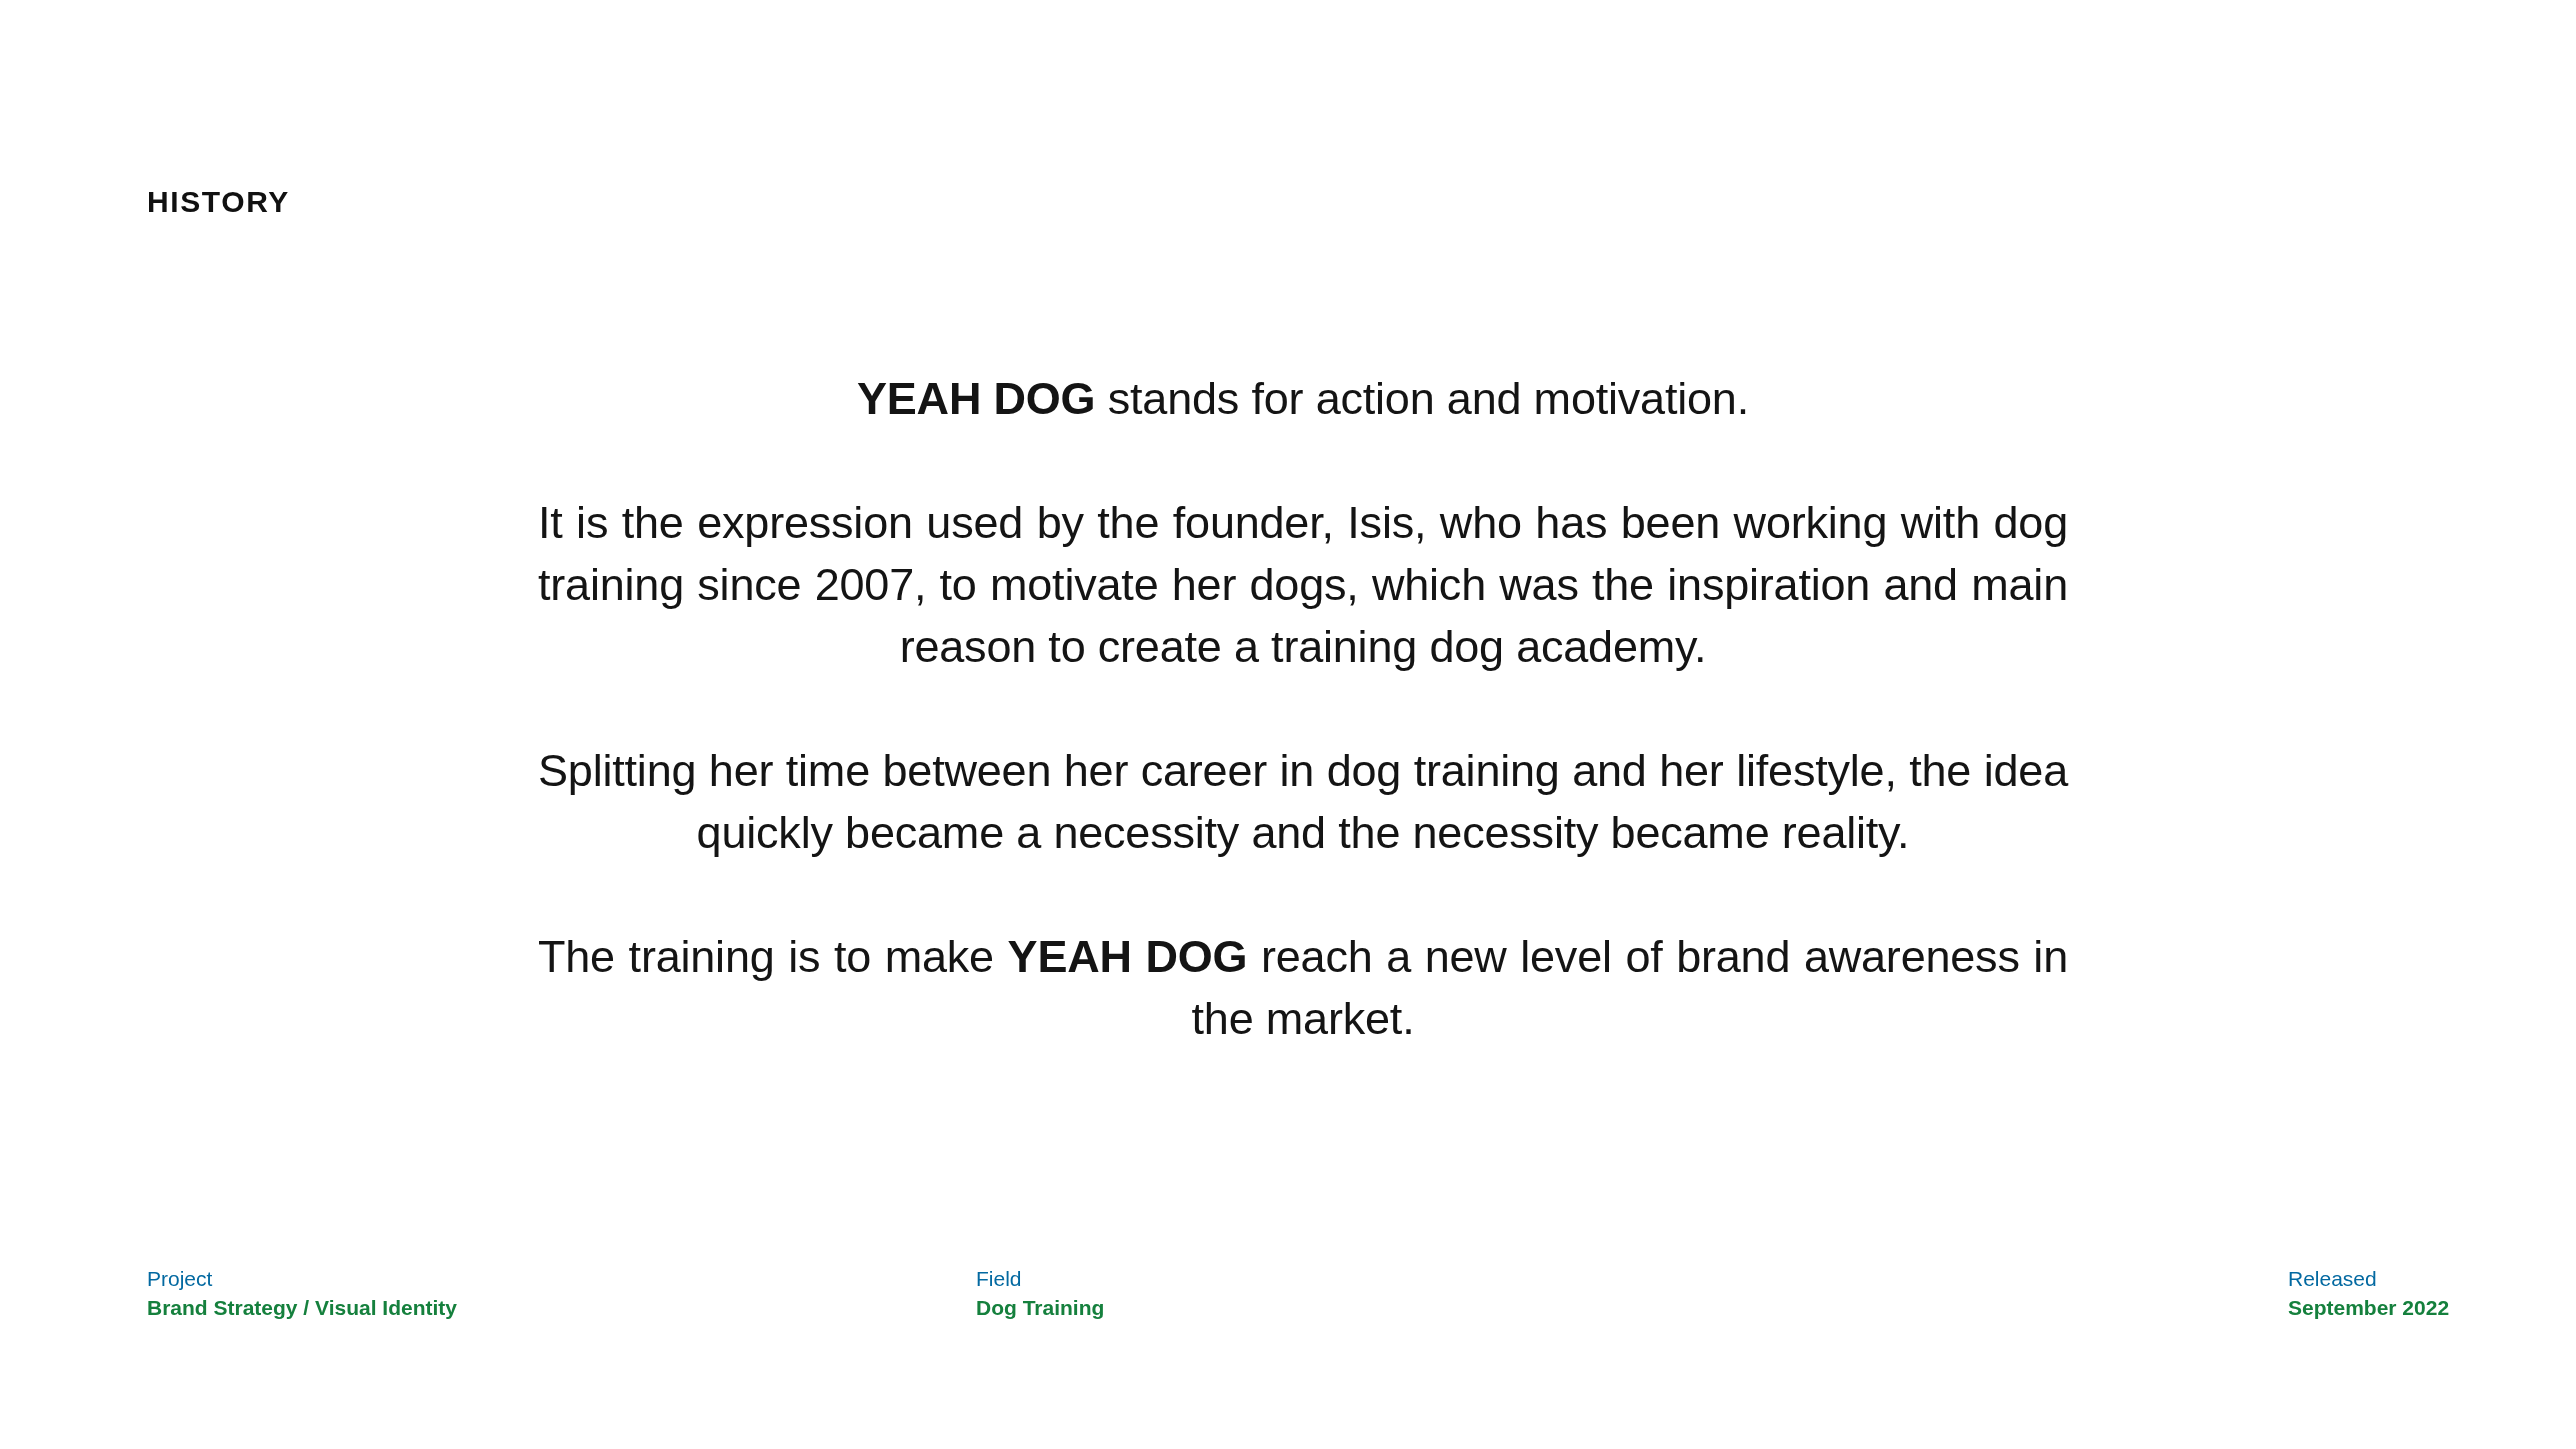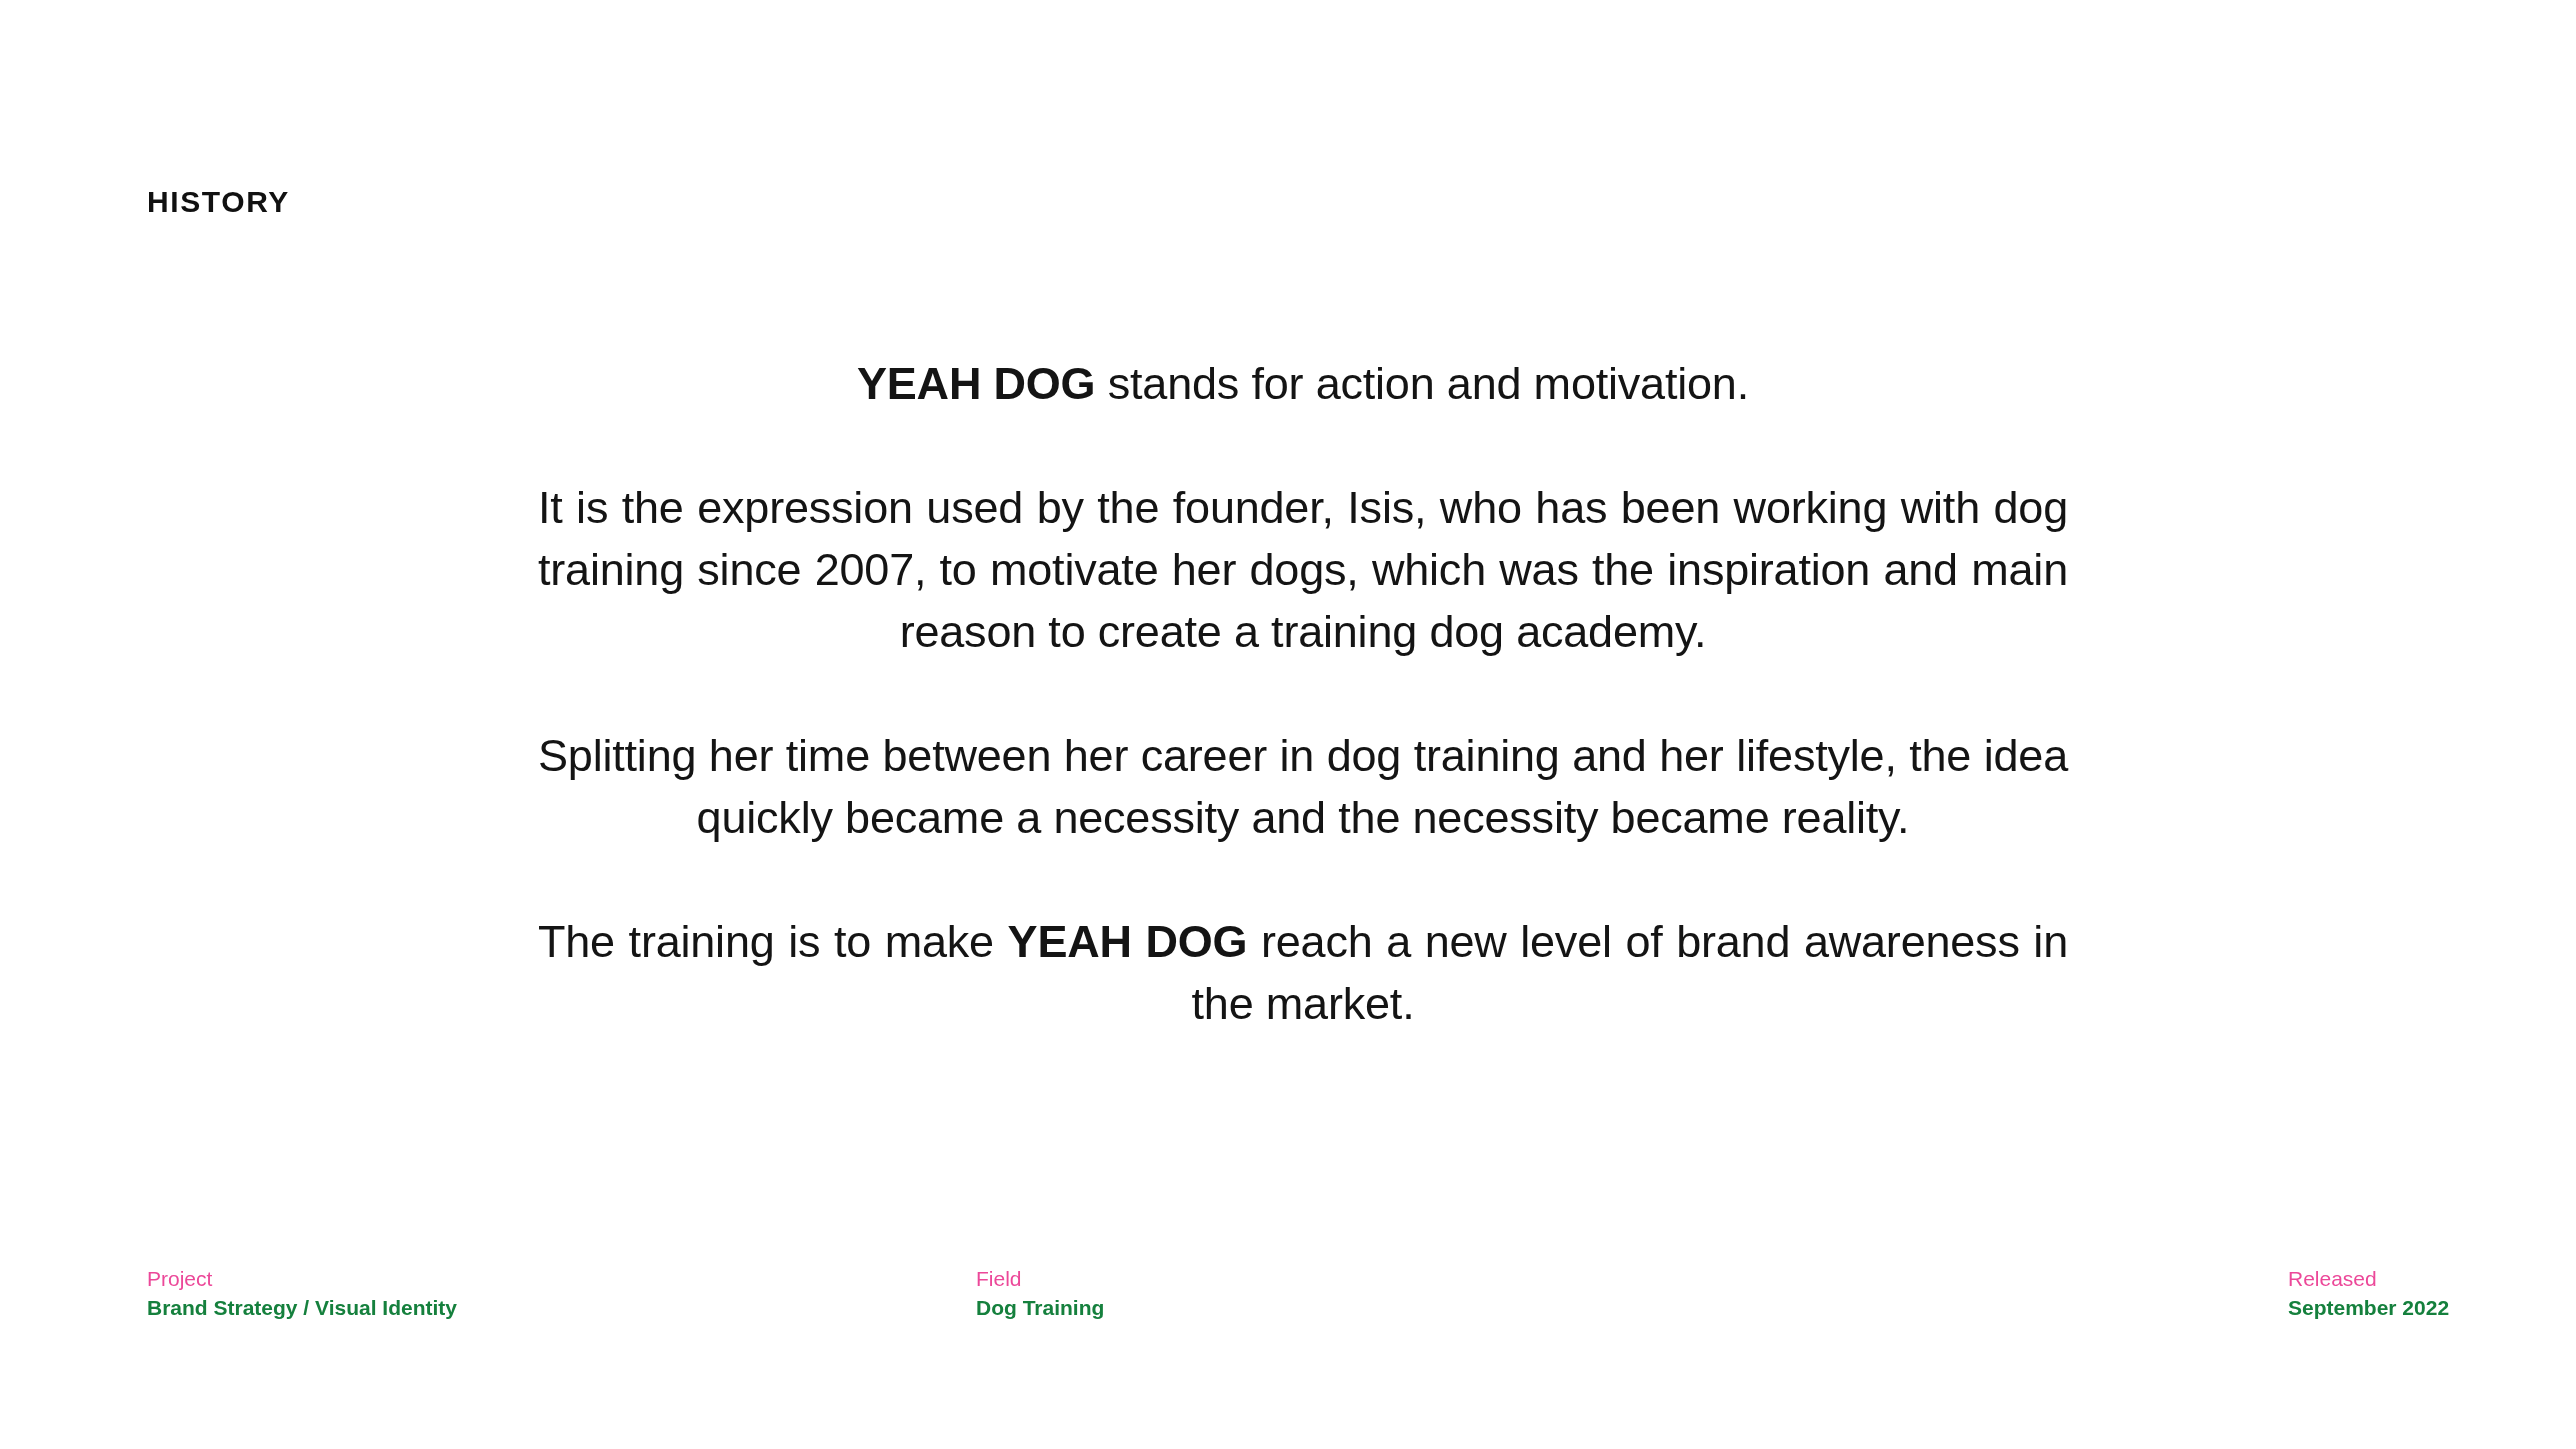--- a/index.html
+++ b/index.html
@@ -28,38 +28,38 @@
   .content {
     position: absolute;
     left: 538px;
     top: 353px;
     width: 1530px;
     font-size: 45px;
     line-height: 62px;
     letter-spacing: -0.2px;
     color: #141414;
   }
-  .content p { margin: 0 0 62px 0; }
+  .content p { margin: 15px 0 62px 0; }
   .content p:last-child { margin-bottom: 0; }
   .lead { text-align: center; }
   .para {
     text-align: justify;
     text-align-last: center;
   }
   .emph { font-weight: 700; }
 
   
   .footer-col {
     position: absolute;
     top: 1264px;
     font-size: 21px;
     line-height: 29px;
     white-space: nowrap;
   }
-  .footer-col .meta-label { color: #ec4899; font-weight: 400; }
+  .footer-col .meta-label { color: #0369a1; font-weight: 400; }
   .footer-col .meta-value { color: #15803d; font-weight: 700; }
   .col-project { left: 147px; }
   .col-field { left: 976px; }
   .col-art { left: 1537px; }
   .col-released { left: 2288px; }
 </style>
 </head>
 <body>
 
 <div class="slide">

